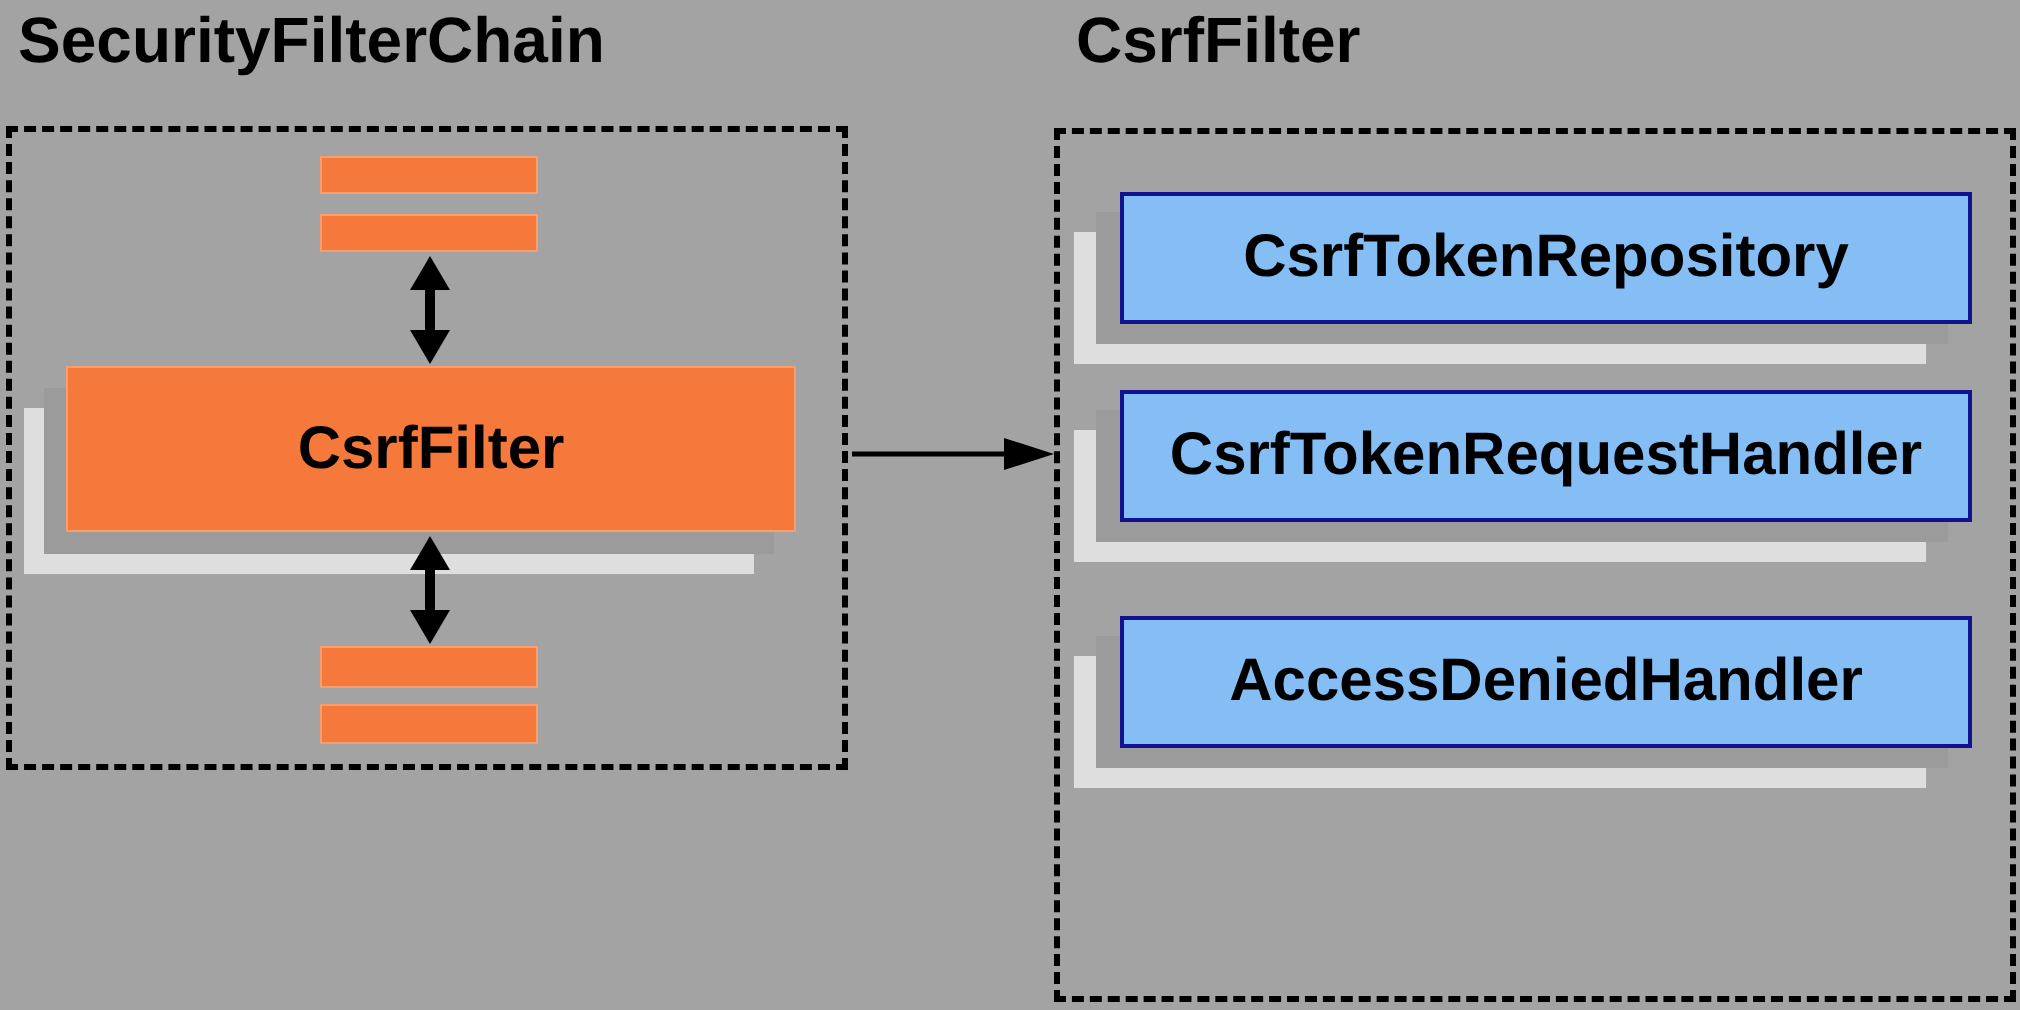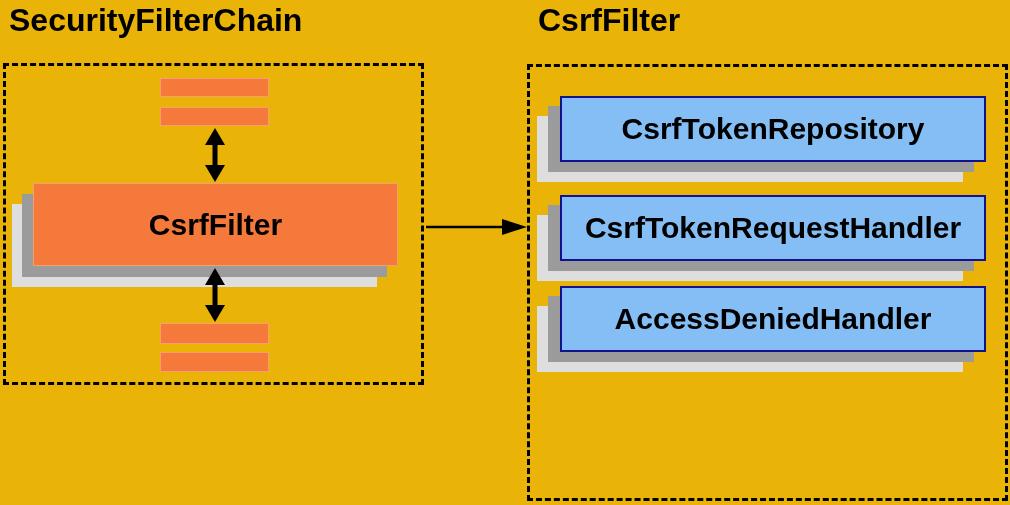--- a/index.html
+++ b/index.html
@@ -4,21 +4,21 @@
 <style>
   html, body {
     margin: 0;
     padding: 0;
     background: #ffffff;
   }
   .canvas {
     position: relative;
     width: 1010px;
     height: 505px;
-    background: #eab308;
+    background: #a3a3a3;
     font-family: "Liberation Sans", sans-serif;
     overflow: hidden;
   }
   .title {
     position: absolute;
     font-weight: bold;
     font-size: 32px;
     line-height: 1.1;
     color: #000000;
     white-space: nowrap;
@@ -74,21 +74,21 @@
     box-shadow: -12px 10px 0 #9b9b9b, -23px 20px 0 #dedede;
     display: flex;
     align-items: center;
     justify-content: center;
     font-weight: bold;
     font-size: 30px;
     color: #000000;
   }
   .comp1 { top: 96px; }
   .comp2 { top: 195px; }
-  .comp3 { top: 286px; }
+  .comp3 { top: 308px; }
   .comp4 { top: 392px; }
   .arrow {
     position: absolute;
   }
   .v-arrow1 { left: 203px; top: 127px; }
   .v-arrow2 { left: 203px; top: 267px; }
   .h-arrow  { left: 426px; top: 216px; }
 </style>
 </head>
 <body>

